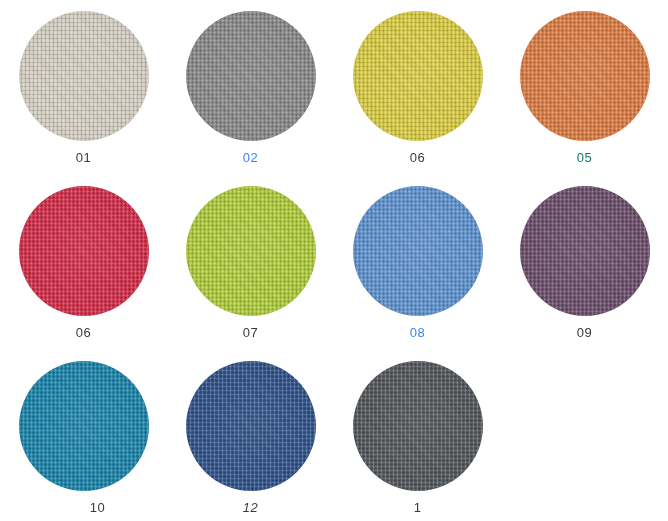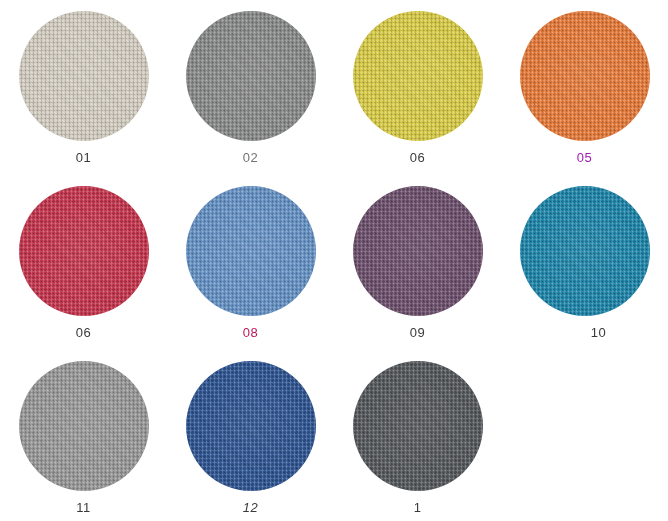--- a/index.html
+++ b/index.html
@@ -109,49 +109,49 @@
 </head>
 <body>
 
 <div id="swatch-board" style="background: rgb(255, 255, 255);">
     <div class="swatch-cell">
       <div class="swatch-disc" style="background-color: rgb(217, 211, 198);"></div>
       <div class="swatch-label" style="color: rgb(58, 58, 58);">01</div>
     </div>
     <div class="swatch-cell">
       <div class="swatch-disc" style="background-color: rgb(139, 140, 140);"></div>
-      <div class="swatch-label" style="color: #737373;">02</div>
+      <div class="swatch-label" style="color: #3b82f6;">02</div>
     </div>
     <div class="swatch-cell">
       <div class="swatch-disc" style="background-color: rgb(222, 208, 70);"></div>
       <div class="swatch-label" style="color: rgb(58, 58, 58);">06</div>
     </div>
     <div class="swatch-cell">
       <div class="swatch-disc" style="background-color: rgb(236, 123, 56);"></div>
-      <div class="swatch-label" style="color: #a21caf;">05</div>
+      <div class="swatch-label" style="color: #0f766e;">05</div>
     </div>
     <div class="swatch-cell">
       <div class="swatch-disc" style="background-color: rgb(201, 51, 76);"></div>
       <div class="swatch-label" style="color: rgb(58, 58, 58);">06</div>
     </div>
     <div class="swatch-cell">
+      <div class="swatch-disc" style="background-color: rgb(179, 209, 57);"></div>
+      <div class="swatch-label" style="color: rgb(58, 58, 58);">07</div>
+    </div>
+    <div class="swatch-cell">
       <div class="swatch-disc" style="background-color: rgb(102, 148, 202);"></div>
-      <div class="swatch-label" style="color: #be185d;">08</div>
+      <div class="swatch-label" style="color: #3b82f6;">08</div>
     </div>
     <div class="swatch-cell">
       <div class="swatch-disc" style="background-color: rgb(109, 79, 109);"></div>
       <div class="swatch-label" style="color: rgb(58, 58, 58);">09</div>
     </div>
     <div class="swatch-cell">
       <div class="swatch-disc" style="background-color: rgb(26, 134, 173);"></div>
       <div class="swatch-label" style="color: rgb(58, 58, 58); margin-left: 28px;">10</div>
-    </div>
-    <div class="swatch-cell">
-      <div class="swatch-disc" style="background-color: rgb(155, 155, 155);"></div>
-      <div class="swatch-label" style="color: rgb(58, 58, 58);">11</div>
     </div>
     <div class="swatch-cell">
       <div class="swatch-disc" style="background-color: rgb(44, 84, 148);"></div>
       <div class="swatch-label" style="color: rgb(58, 58, 58); font-style: italic;">12</div>
     </div>
     <div class="swatch-cell">
       <div class="swatch-disc" style="background-color: rgb(84, 88, 92);"></div>
       <div class="swatch-label" style="color: rgb(58, 58, 58);">1</div>
     </div>
   </div>

